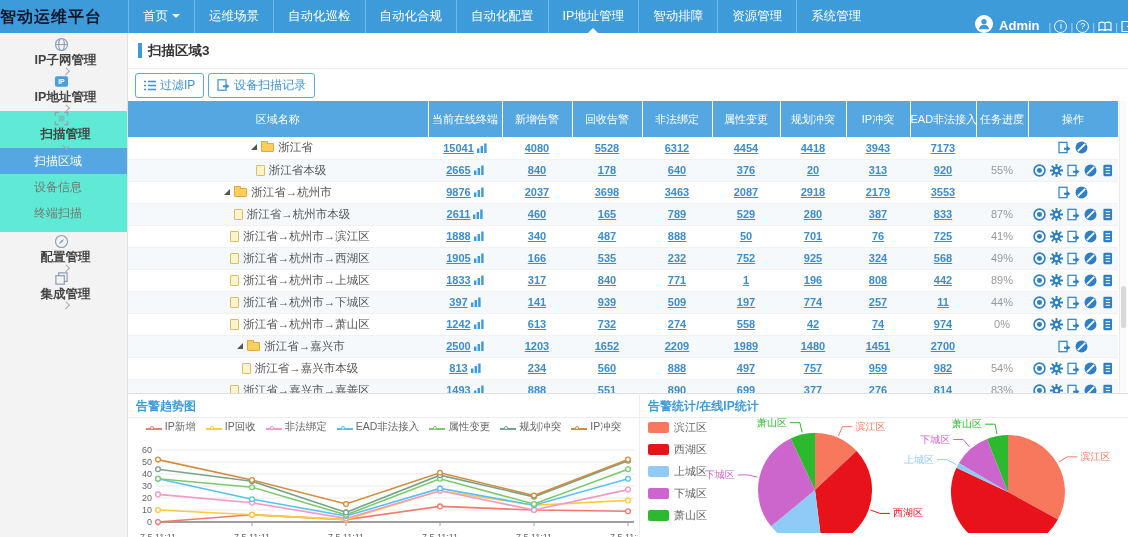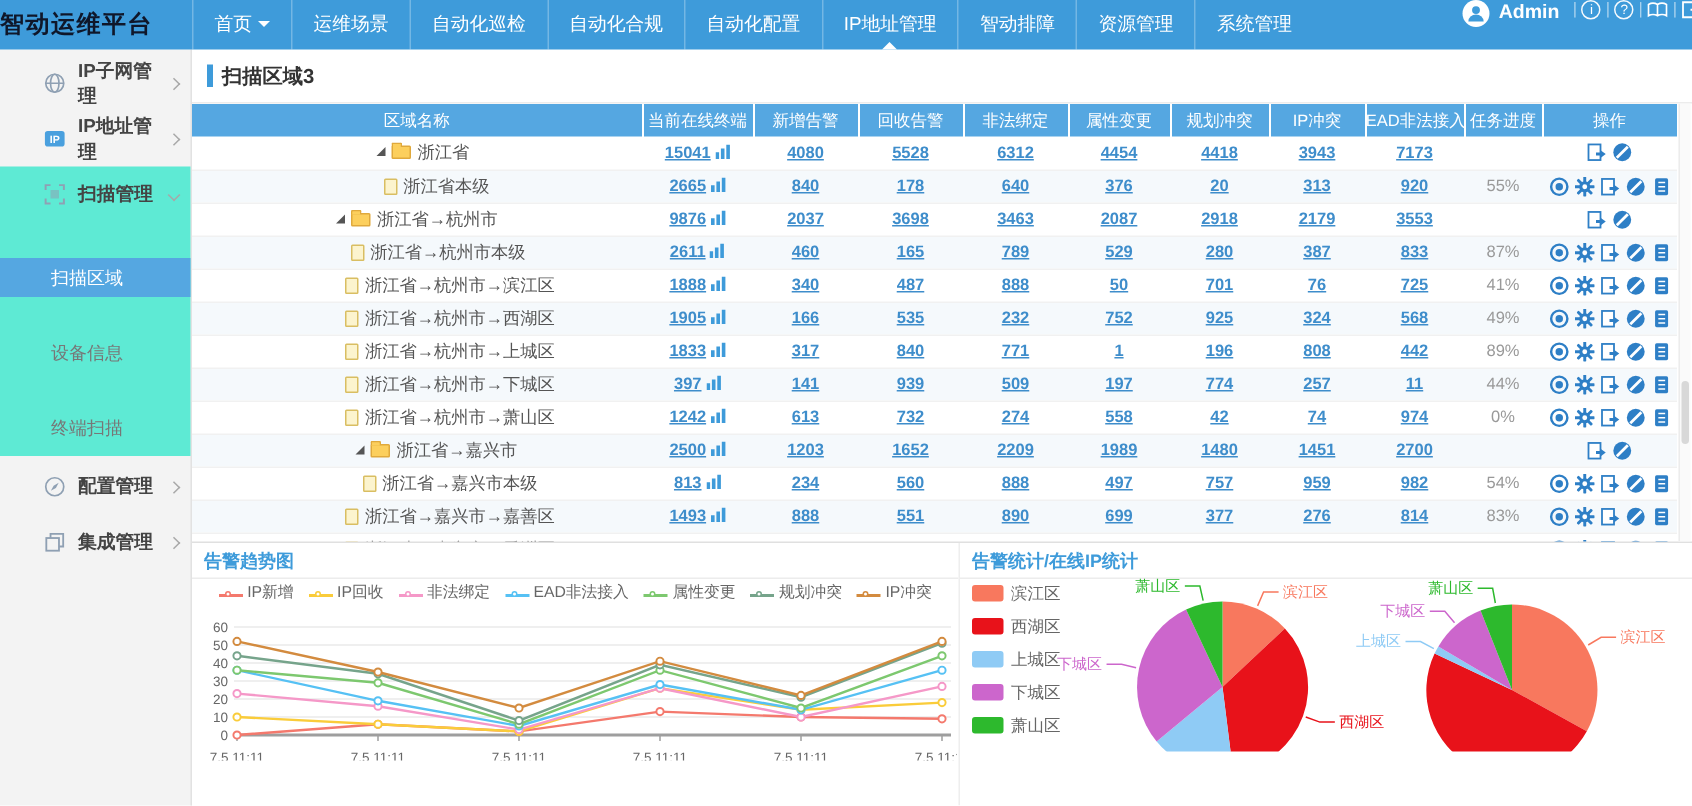--- a/index.html
+++ b/index.html
@@ -11,62 +11,62 @@
     background:#3E9BDA; display:flex; align-items:stretch; z-index:5; }
   .logo { width:128px; color:#0f172a; font-weight:bold; font-size:16px;
     line-height:33px; letter-spacing:1px; }
   .nav-items { display:flex; }
   .nav-item { position:relative; color:#fff; font-size:12.5px; line-height:33px;
     padding:0 14px; border-left:1px solid rgba(255,255,255,.28); cursor:pointer; white-space:nowrap; }
   .nav-item.active::after { content:""; position:absolute; left:50%; bottom:0; margin-left:-5px;
     border-left:5px solid transparent; border-right:5px solid transparent; border-bottom:5px solid #fff; }
   .caret-down { display:inline-block; margin-left:4px; vertical-align:2px;
     border-left:4px solid transparent; border-right:4px solid transparent; border-top:4px solid #fff; }
-  .nav-right { margin-left:auto; display:flex; align-items:flex-start; color:#fff; padding-right:0; }
+  .nav-right { margin-left:auto; display:flex; align-items:flex-end; color:#fff; padding-right:0; }
   .avatar { width:18px; height:18px; border-radius:50%; background:#fff; margin-right:6px;
     display:inline-flex; align-items:center; justify-content:center; }
   .admin-name { font-weight:bold; font-size:13px; margin-right:6px; }
   .nav-sep { color:rgba(255,255,255,.55); font-size:11px; margin:0 3px; }
   .circ { width:13px; height:13px; border:1px solid rgba(255,255,255,.95); border-radius:50%;
     font-size:9px; line-height:11px; text-align:center; color:#fff; display:inline-block; }
   .nav-ico { display:inline-flex; align-items:center; }
 
   
   .sidebar { position:absolute; left:0; top:33px; width:128px; bottom:0;
     background:#F3F3F3; border-right:1px solid #E2E2E2; padding-top:4px; }
-  .side-item { height:37px; display:flex; align-items:center; padding:0 8px 0 29px;
-    cursor:pointer; }
+  .side-item { height:37px; display:flex; align-items:center; padding:0 8px 0 12px;
+    cursor:pointer;flex-direction:column; }
   .side-item .s-ico { width:16px; height:16px; margin-right:7px; display:inline-flex; }
   .side-item .s-label { flex:1; font-size:12.5px; font-weight:bold; color:#444; }
   .chev { width:6px; height:6px; border-right:1.4px solid #A8A8A8; border-bottom:1.4px solid #A8A8A8;
     display:inline-block; }
   .chev.right { transform:rotate(-45deg); }
   .chev.down  { transform:rotate(45deg); }
   .side-group.open { background:#5eead4; padding-bottom:6px; margin-bottom:2px; }
   .side-child { height:26px; line-height:26px; font-size:12px; color:#777;
-    padding-left:34px; cursor:pointer;margin-top:24px; }
+    padding-left:34px; cursor:pointer; }
   .side-child.active { background:#55A7E1; color:#fff; }
 
   
   .content { position:absolute; left:128px; top:33px; right:0; bottom:0;
     display:flex; flex-direction:column; background:#fff; }
   .page-title-row { height:36px; display:flex; align-items:center; padding-left:10px;
     border-bottom:1px solid #ECECEC; }
   .tbar { width:4px; height:15px; background:#3E9BDA; margin-right:6px; }
   .pt-text { font-size:13.5px; color:#333; font-weight:bold; }
   .toolbar { height:32px; display:flex; align-items:center; gap:4px; padding-left:7px; }
   .tb-btn { display:inline-flex; align-items:center; gap:4px; background:#fff;
     border:1px solid #5FA8DF; border-radius:3px; color:#3E92D5; font-size:12px;
     padding:3px 8px; cursor:pointer; font-family:inherit; }
 
   
   .table-wrap { position:relative; height:292px; overflow:hidden; }
   table.grid { border-collapse:collapse; table-layout:fixed; width:990px; }
   table.grid th { background:#55A7E1; color:#fff; font-size:11px; font-weight:normal;
-    height:22px; border-right:1px solid rgba(255,255,255,.45); white-space:nowrap; overflow:hidden; }
+    height:36px; border-right:1px solid rgba(255,255,255,.45); white-space:nowrap; overflow:hidden; }
   table.grid td { height:22px; font-size:11.5px; color:#555; text-align:center;
     border-bottom:1px solid #F1F1F1; white-space:nowrap; overflow:hidden; }
   table.grid tr:nth-child(even) td { background:#F5F9FC; }
   td.name-cell { text-align:left; }
   .cell-link { color:#3E8DCB; font-weight:bold; text-decoration:underline;
     font-size:11px; cursor:pointer; }
   .prog { color:#999; font-size:11px; }
   .tree-caret { display:inline-block; width:0; height:0; border-bottom:6px solid #555;
     border-left:6px solid transparent; margin-right:4px; vertical-align:1px; }
   .ico-folder { display:inline-block; width:13px; height:9px; background:#FCCF5D;
@@ -217,20 +217,42 @@
         <span class="chev right"></span>
       </div>
     </div>
   </aside>
 
 <main class="content">
   <div class="page-title-row">
     <span class="tbar"></span>
     <span class="pt-text">扫描区域3</span>
   </div>
+  <div class="toolbar">
+    <button class="tb-btn">
+      <svg width="12" height="11" viewBox="0 0 12 11">
+          <g stroke="#3E92D5" stroke-width="1.6">
+            <line x1="0" y1="1.5" x2="2" y2="1.5"></line>
+            <line x1="0" y1="5.5" x2="2" y2="5.5"></line>
+            <line x1="0" y1="9.5" x2="2" y2="9.5"></line>
+            <line x1="4" y1="1.5" x2="12" y2="1.5"></line>
+            <line x1="4" y1="5.5" x2="12" y2="5.5"></line>
+            <line x1="4" y1="9.5" x2="12" y2="9.5"></line>
+          </g>
+        </svg>
+      <span>过滤IP</span>
+    </button>
+    <button class="tb-btn">
+      <svg width="13" height="12" viewBox="0 0 13 12">
+          <rect x="1" y="0.8" width="8" height="10.4" fill="#fff" stroke="#3E92D5" stroke-width="1.2"></rect>
+          <path d="M6,6.2 h3 v-1.6 l3.5,2.6 -3.5,2.6 v-1.6 h-3 z" fill="#3E92D5"></path>
+        </svg>
+      <span>设备扫描记录</span>
+    </button>
+  </div>
   <div class="table-wrap" id="tableWrap">
     <table class="grid" id="grid">
         <colgroup>
           <col style="width: 300px;">
           <col style="width: 74px;">
           <col style="width: 70px;">
           <col style="width: 70px;">
           <col style="width: 70px;">
           <col style="width: 68px;">
           <col style="width: 66px;">

